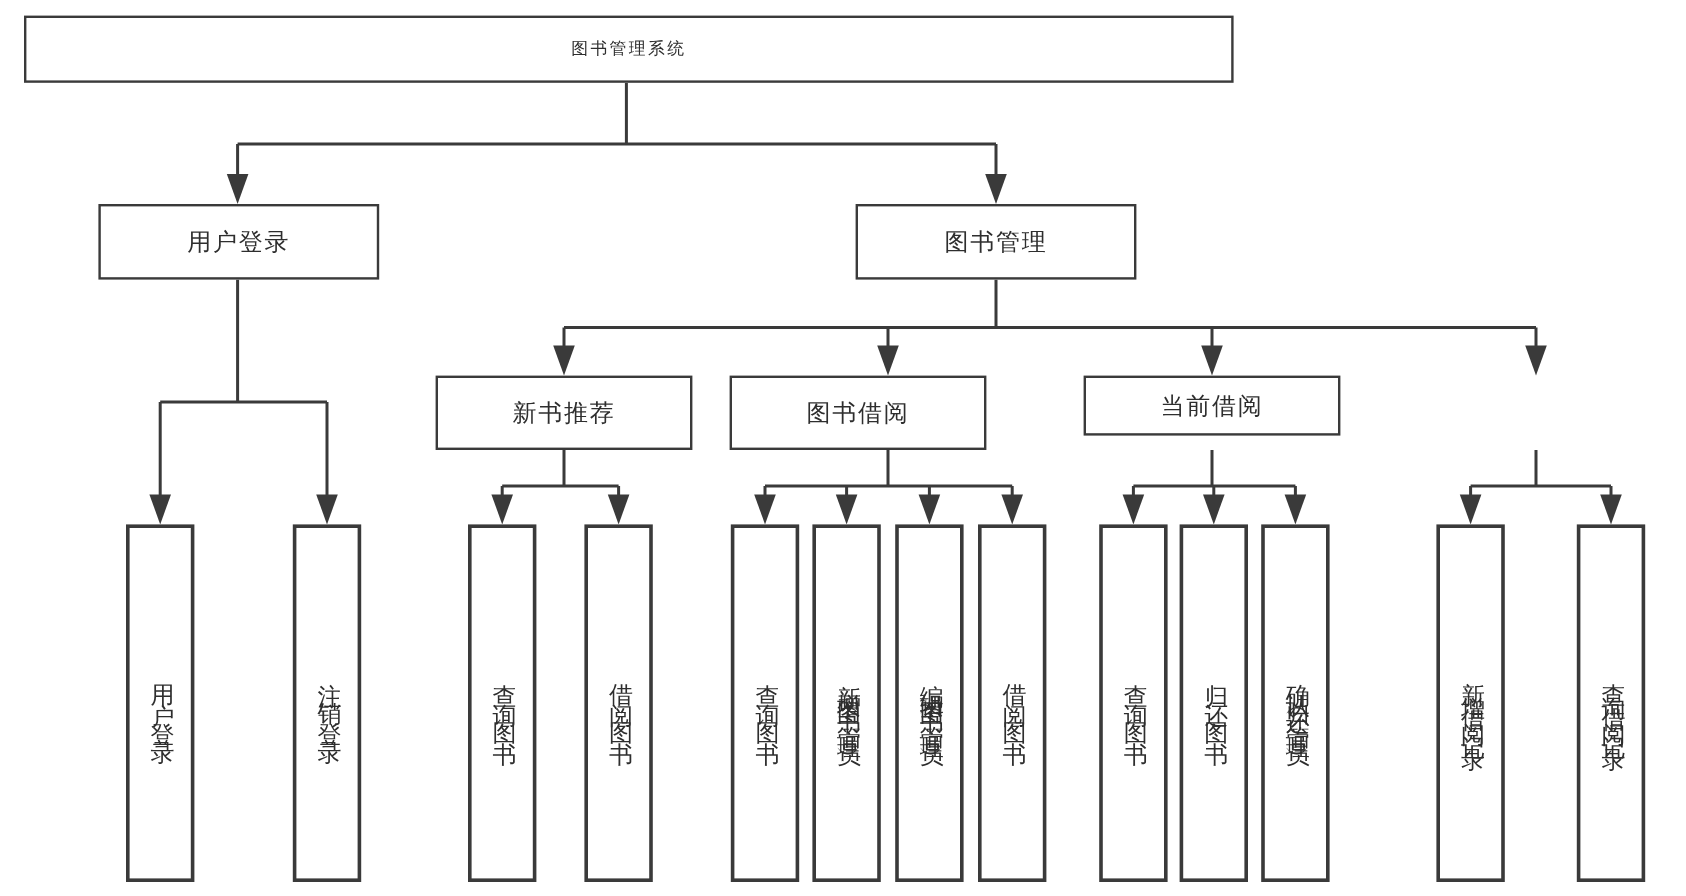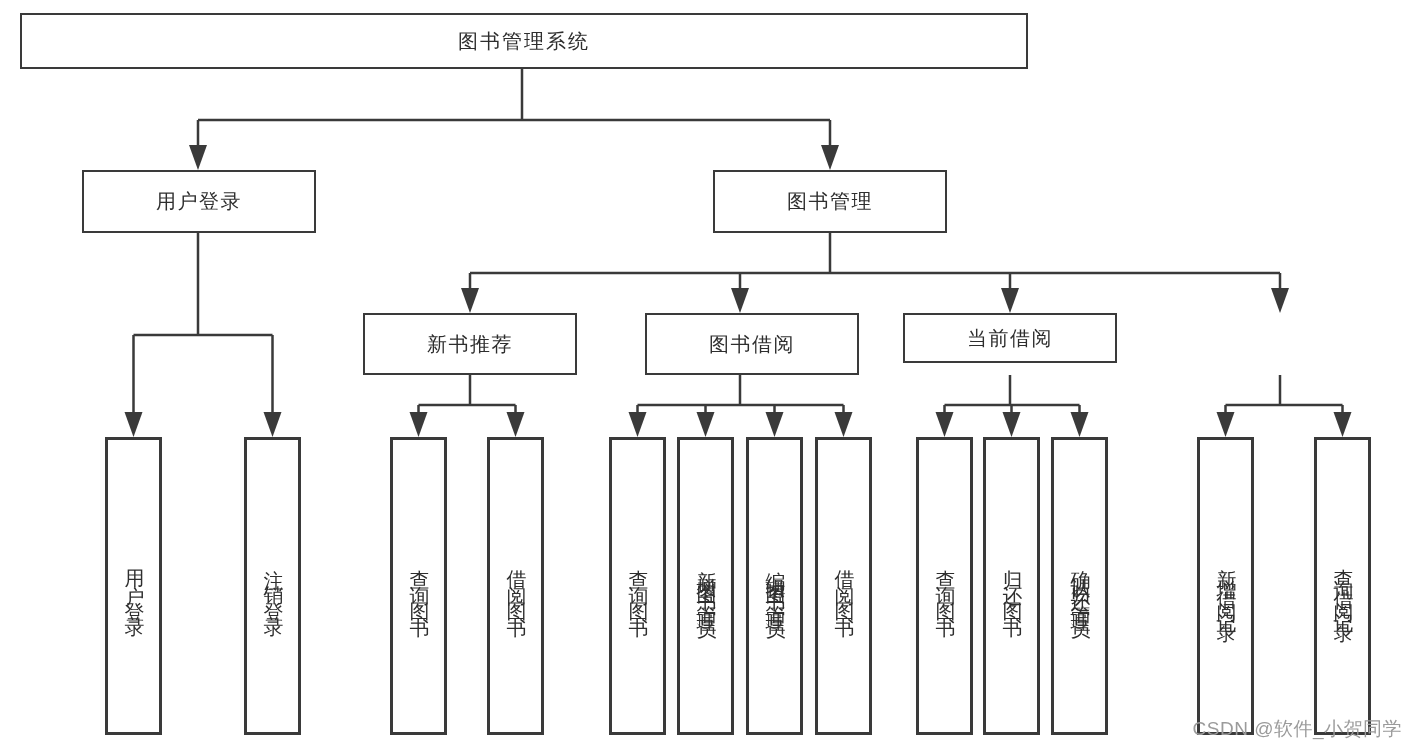--- a/index.html
+++ b/index.html
@@ -28,21 +28,21 @@
   .box.h {
     border: 2px solid #3a3a3a;
     display: flex;
     align-items: center;
     justify-content: center;
     font-size: 20px;
     letter-spacing: 1.5px;
   }
   .box.root {
     border-width: 2px;
-    font-size: 20px;
+    font-size: 14px;
     letter-spacing: 2px;
   }
   .box.v {
     border: 3px solid #3a3a3a;
     width: 57px;
     height: 298px;
     top: 437px;
     writing-mode: vertical-rl;
     text-orientation: mixed;
     text-align: center;
@@ -106,36 +106,35 @@
       <polygon points="1333.5,412 1351.5,412 1342.5,437"></polygon>
     </g>
   </svg>
 
   <div class="box h root" style="left:20px; top:13px; width:1008px; height:56px;">图书管理系统</div>
 
   <div class="box h" style="left:82px; top:170px; width:234px; height:63px;">用户登录</div>
   <div class="box h" style="left:713px; top:170px; width:234px; height:63px;">图书管理</div>
 
   <div class="box h" style="left:363px; top:313px; width:214px; height:62px;">新书推荐</div>
-  <div class="box h" style="left:645px; top:313px; width:214px; height:62px;">图书借阅</div>
+  <div class="box h" style="left:608px; top:313px; width:214px; height:62px;">图书借阅</div>
   <div class="box h" style="left:903px; top:313px; width:214px; height:50px;">当前借阅</div>
 
   <div class="box v ls4" style="left:105px;">用户登录</div>
   <div class="box v ls4" style="left:244px;">注销登录</div>
 
   <div class="box v ls4" style="left:390px;">查询图书</div>
   <div class="box v ls4" style="left:487px;">借阅图书</div>
 
   <div class="box v ls4" style="left:609px;">查询图书</div>
   <div class="box v ls10" style="left:677px;">新增图书（管理员）</div>
   <div class="box v ls10" style="left:746px;">编辑图书（管理员）</div>
   <div class="box v ls4" style="left:815px;">借阅图书</div>
 
   <div class="box v ls4" style="left:916px;">查询图书</div>
   <div class="box v ls4" style="left:983px;">归还图书</div>
   <div class="box v ls10" style="left:1051px;">确认归还（管理员）</div>
 
   <div class="box v ls6" style="left:1197px;">新增借阅记录</div>
   <div class="box v ls6" style="left:1314px;">查询借阅记录</div>
 
-  <div class="watermark">CSDN @软件_小贺同学</div>
 
 </div>
 
 </body></html>

